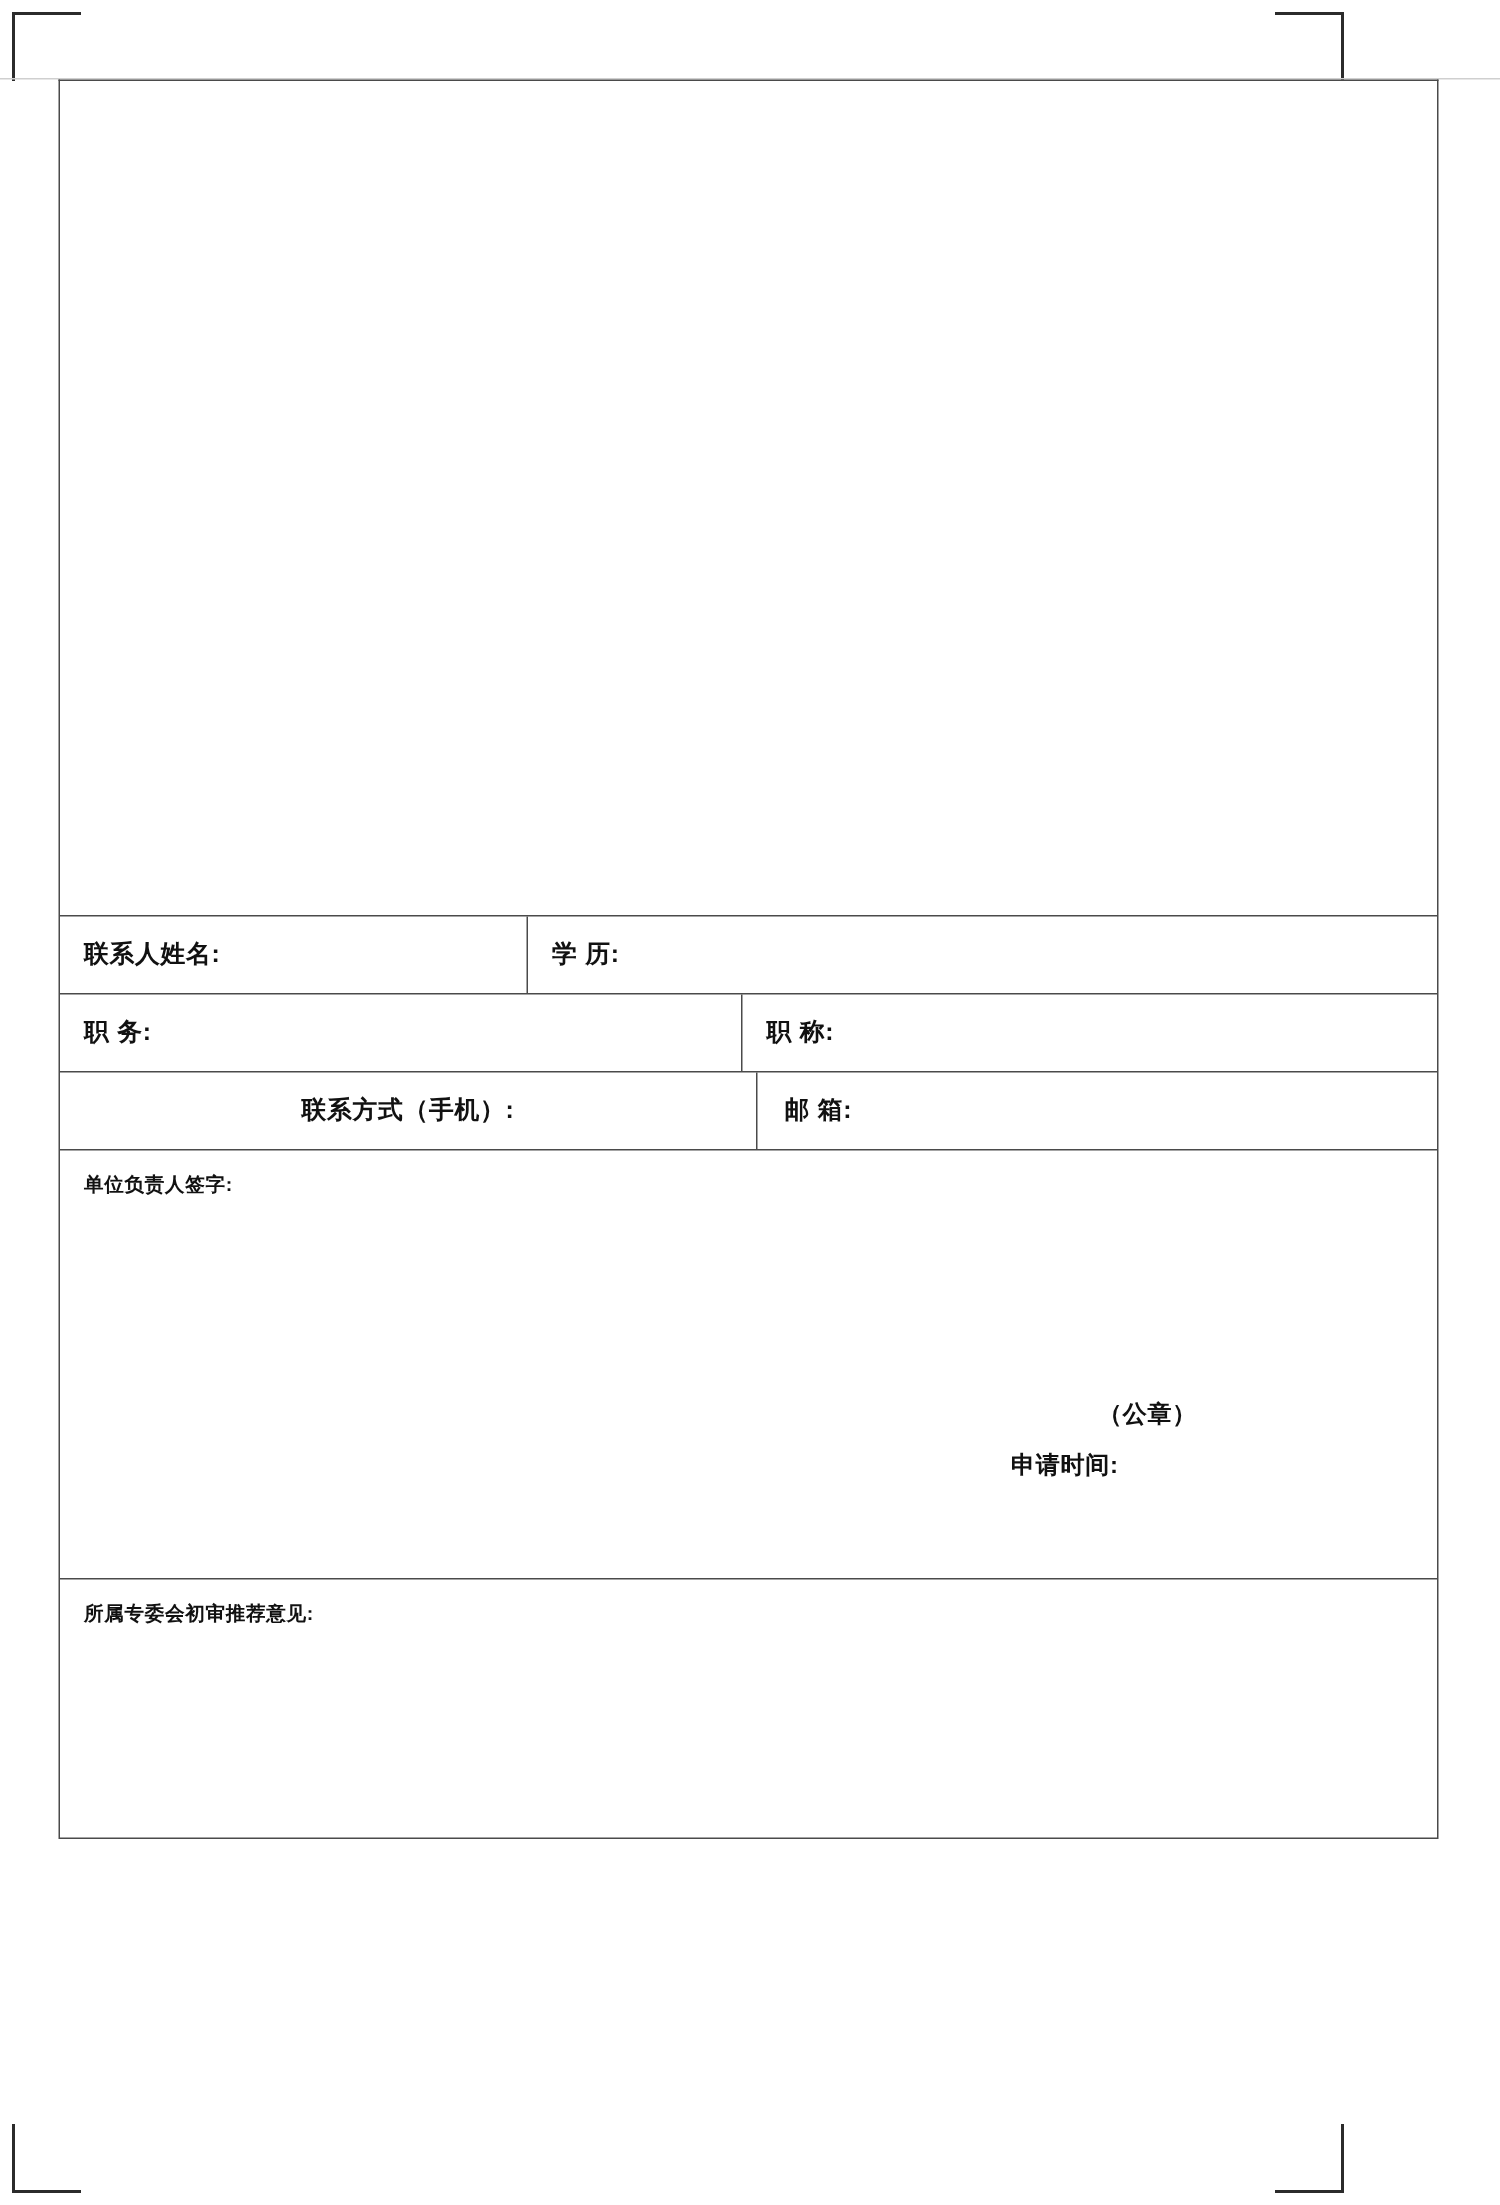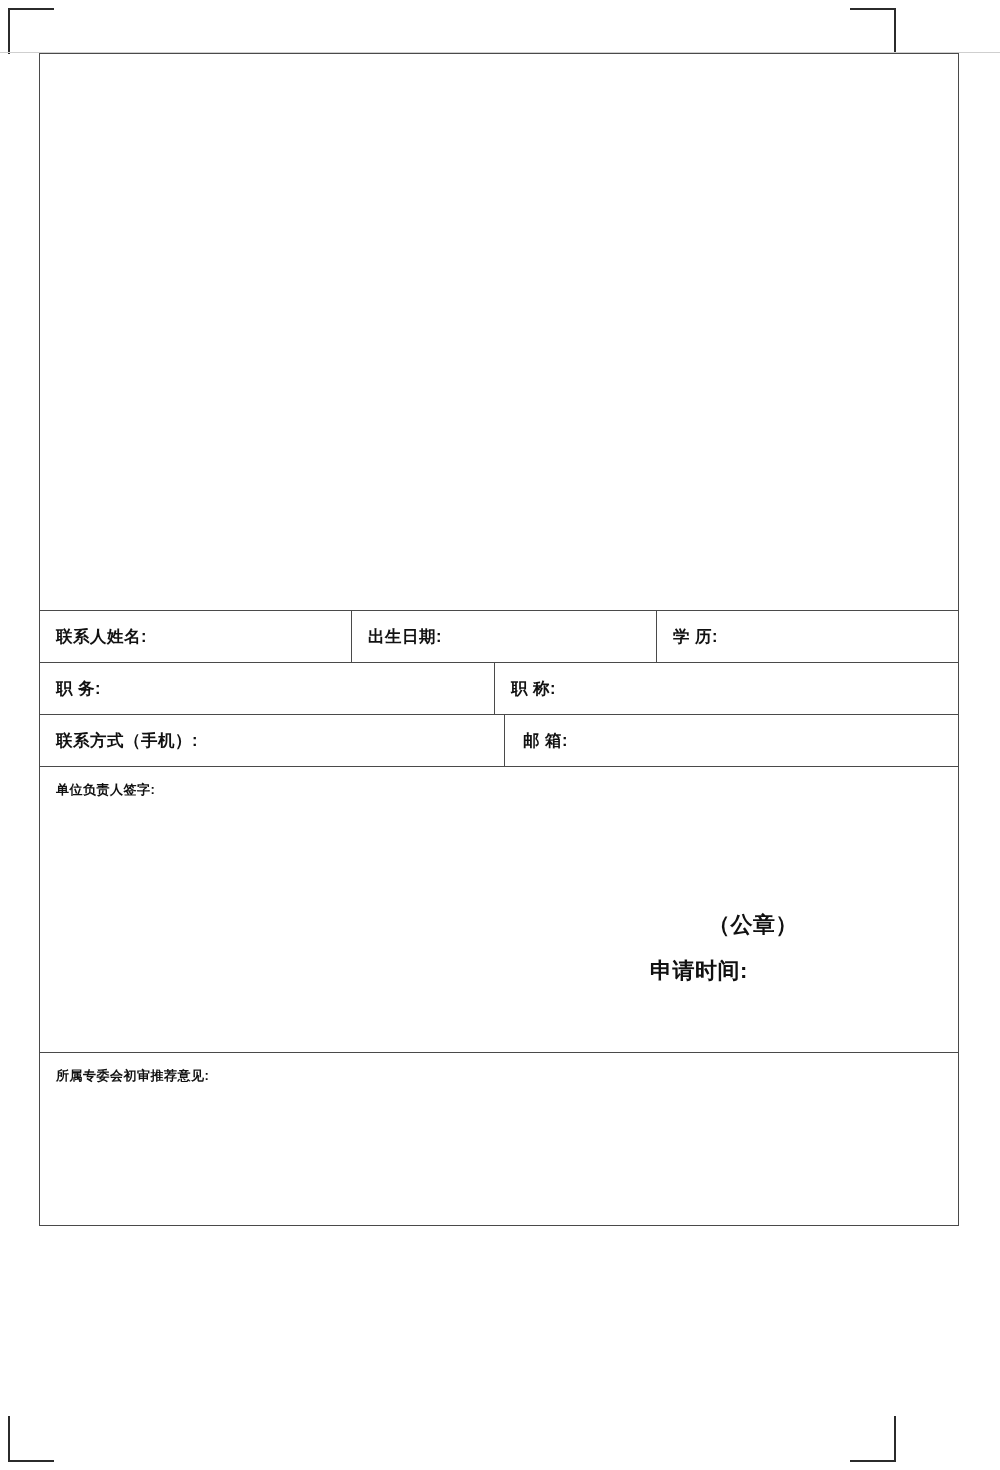--- a/index.html
+++ b/index.html
@@ -109,21 +109,21 @@
   }
 
   
   .c-name   { width: 311px; }
   .c-birth  { width: 305px; }
   .c-edu    { flex: 1; }
 
   .c-title  { width: 464px; }
   .c-post   { flex: 1; }
 
-  .c-phone  { width: 464px; }
+  .c-phone  { width: 464px; text-align: center; }
   .c-mail   { flex: 1; padding-left: 18px; }
 
   .block-sign {
     height: 285px;
     width: 100%;
   }
 
   .block-opinion {
     height: 172px;
     width: 100%;
@@ -132,21 +132,21 @@
   .sign-label {
     font-size: 13px;
     font-weight: bold;
   }
 
   .seal-area {
     position: absolute;
     right: 160px;
     bottom: 58px;
     text-align: left;
-    font-size: 22px;
+    font-size: 16px;
     font-weight: bold;
     line-height: 2.1;
   }
   .seal-line {
     white-space: nowrap;
   }
   .seal-stamp {
     padding-left: 58px;
   }
 </style>
@@ -163,21 +163,20 @@
   <div class="page-edge-line"></div>
 
   <div class="form">
 
     <div class="row">
       <div class="cell block-blank" style="width:100%;"></div>
     </div>
 
     <div class="row">
       <div class="cell c-name">联系人姓名:</div>
-      <div class="cell c-birth">出生日期:</div>
       <div class="cell c-edu">学    历:</div>
     </div>
 
     <div class="row">
       <div class="cell c-post">职 务:</div>
       <div class="cell c-title">职    称:</div>
     </div>
 
     <div class="row">
       <div class="cell c-phone">联系方式（手机）:</div>

